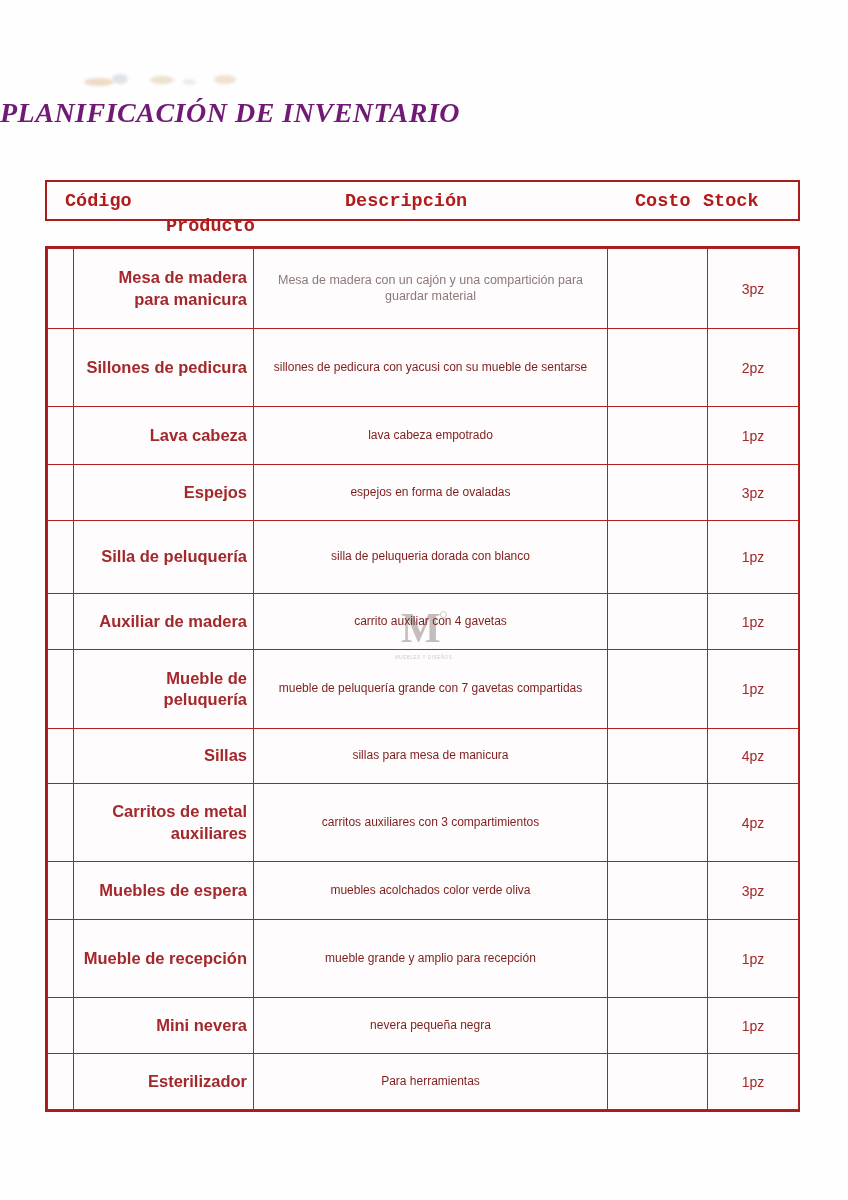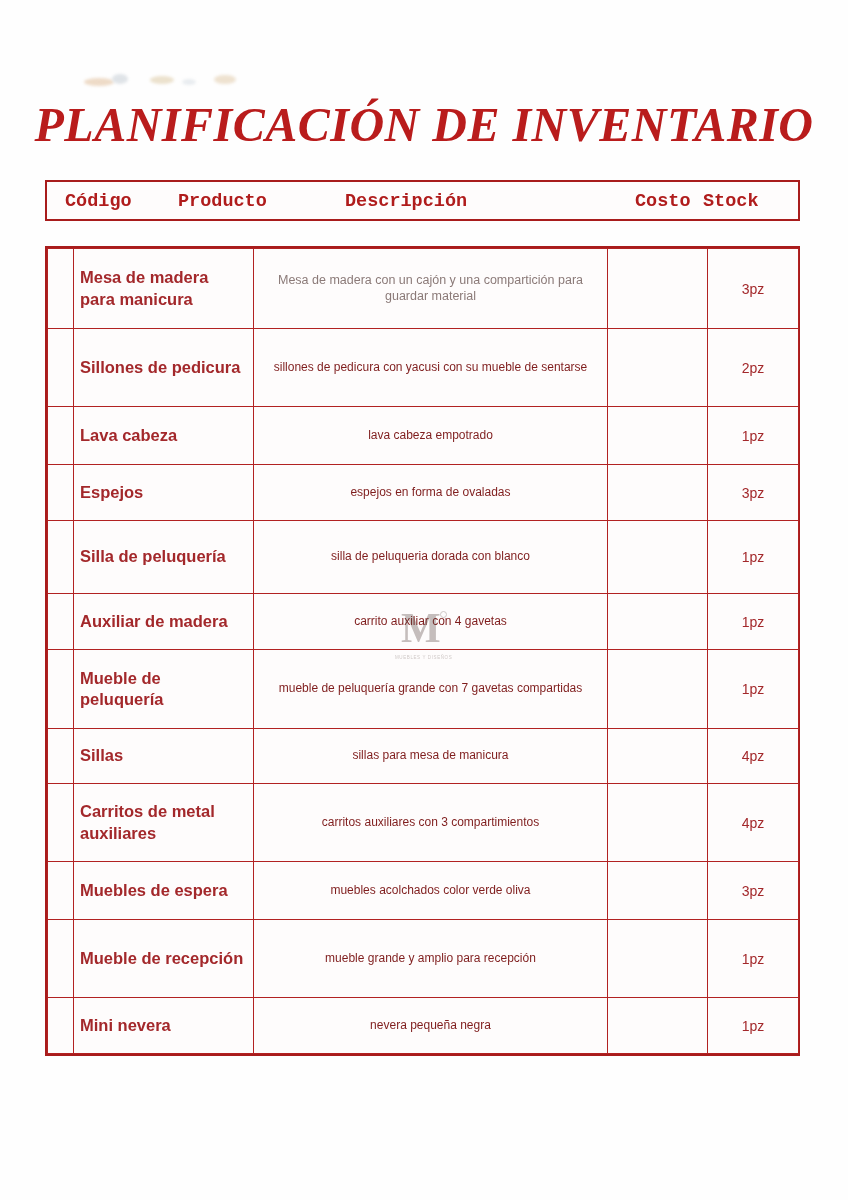--- a/index.html
+++ b/index.html
@@ -43,27 +43,27 @@
   .b3 { left: 72px; top: 14px; width: 24px; height: 8px;  background: #c2a15e; }
   .b4 { left: 104px;top: 17px; width: 14px; height: 6px;  background: #b8c4cf; }
   .b5 { left: 136px;top: 13px; width: 22px; height: 9px;  background: #caa267; }
 
   
   .title {
     position: absolute;
     left: 0;
     right: 0;
     top: 97px;
-    text-align: center;
+    text-align: left;
     font-family: "Liberation Serif", "DejaVu Serif", serif;
     font-style: italic;
     font-weight: bold;
-    font-size: 48px;
+    font-size: 28px;
     letter-spacing: 0.5px;
-    color: #b91c1c;
+    color: #701a75;
     white-space: nowrap;
   }
 
   
   .header-bar {
     position: absolute;
     left: 45px;
     top: 180px;
     width: 755px;
     height: 41px;
@@ -75,21 +75,21 @@
     position: absolute;
     top: 50%;
     transform: translateY(-50%);
     font-size: 18.5px;
     font-weight: bold;
     color: #b01c1c;
     white-space: nowrap;
     font-family: Liberation Mono, monospace;
   }
   .h-codigo { left: 18px; }
-  .h-producto { left: 131px; }
+  .h-producto { left: 119px; margin-top: 25px; }
   .h-descripcion { left: 298px; }
   .h-costo { left: 588px; }
   .h-stock { left: 656px; }
 
   
   .table {
     position: absolute;
     left: 45px;
     top: 246px;
     width: 755px;
@@ -111,21 +111,21 @@
     vertical-align: middle;
   }
   col.c-codigo { width: 26px; }
   col.c-producto { width: 180px; }
   col.c-desc { width: 354px; }
   col.c-costo { width: 100px; }
   col.c-stock { width: 91px; }
 
   td.codigo-cell { }
   td.producto-cell {
-    text-align: left;
+    text-align: right;
     font-size: 16.5px;
     font-weight: bold;
     color: #a3282b;
     line-height: 1.28;
   }
   td.desc-cell {
     text-align: center;
     font-size: 12px;
     font-weight: normal;
     color: #7f1d1d;
@@ -297,20 +297,27 @@
             <td class="costo-cell"></td>
             <td class="stock-cell">1pz</td>
           </tr>
           <tr style="height: 56px;">
             <td class="codigo-cell"></td>
             <td class="producto-cell">Mini nevera</td>
             <td class="desc-cell">nevera pequeña negra</td>
             <td class="costo-cell"></td>
             <td class="stock-cell">1pz</td>
           </tr>
+          <tr style="height: 56px;">
+            <td class="codigo-cell"></td>
+            <td class="producto-cell">Esterilizador</td>
+            <td class="desc-cell">Para herramientas</td>
+            <td class="costo-cell"></td>
+            <td class="stock-cell">1pz</td>
+          </tr>
         </tbody>
     </table>
   </div>
 
   <div class="watermark">
     <span class="wm-m">M</span>
     <span class="wm-dot"></span>
     <span class="wm-sub">MUEBLES  Y  DISEÑOS</span>
   </div>
 

